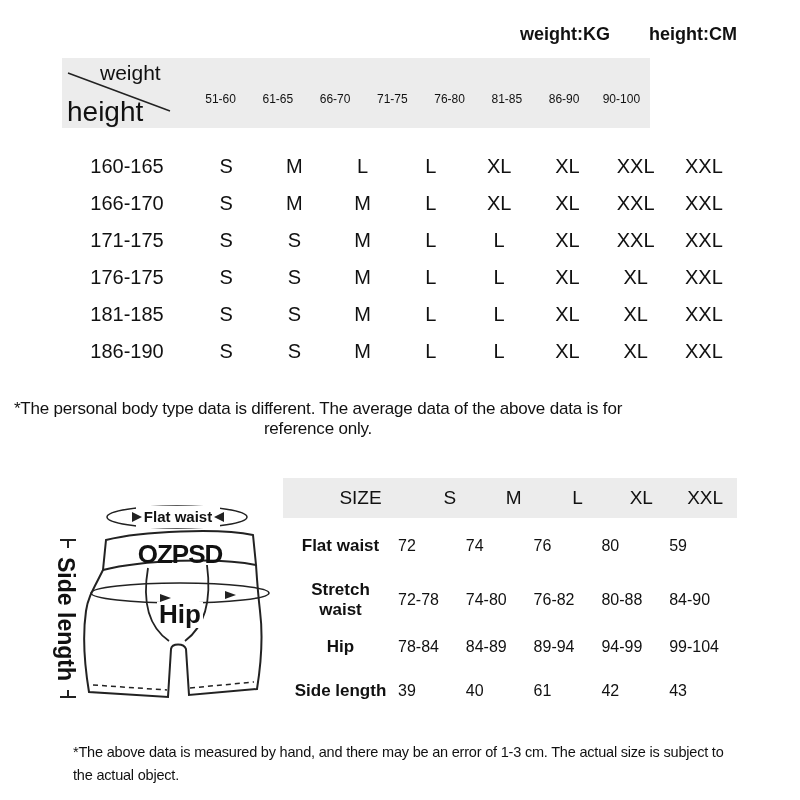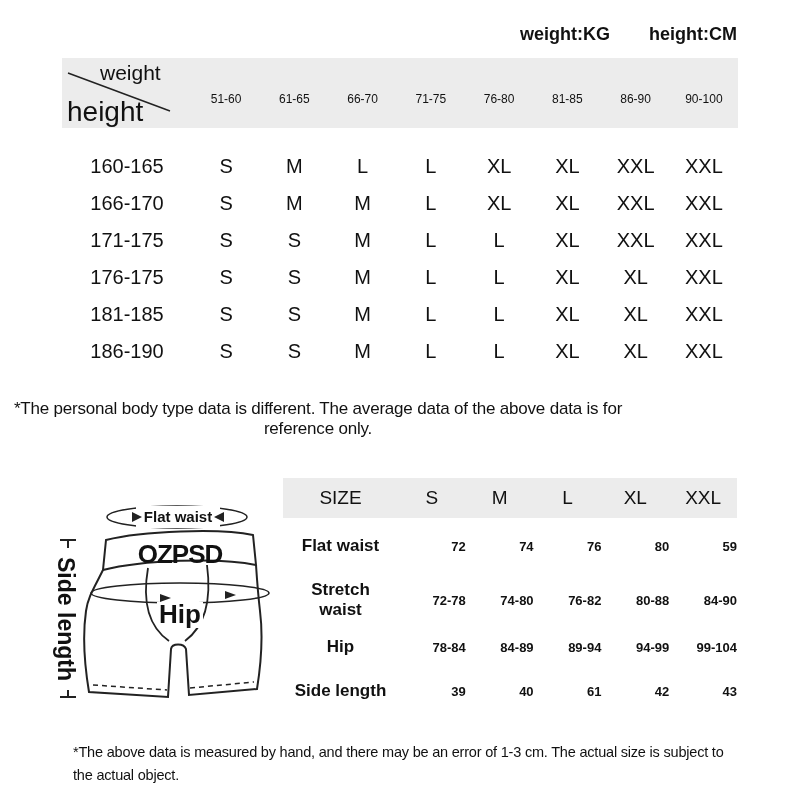--- a/index.html
+++ b/index.html
@@ -9,21 +9,21 @@
     overflow:hidden;
   }
   .abs{position:absolute;}
   .band{background:#ececec;}
 
   
   #units-note{top:24px;left:0;width:737px;text-align:right;font-size:18px;font-weight:bold;}
   #units-note .gap{margin-left:34px;}
 
   
-  #t1-head{left:62px;top:58px;width:676px;height:70px;display:flex;}
+  #t1-head{left:62px;top:58px;width:588px;height:70px;display:flex;}
   .t1-corner{width:130px;position:relative;overflow:visible;}
   .t1-corner svg{position:absolute;left:0;top:0;overflow:visible;}
   .corner-weight{position:absolute;left:38px;top:3px;font-size:21px;}
   .corner-height{position:absolute;left:5px;top:38px;font-size:28px;}
   .t1-col{flex:1;display:flex;align-items:center;justify-content:center;font-size:12px;margin-top:11px;}
 
   
   #t1-body{left:62px;top:148px;width:676px;}
   .t1-row{height:37px;display:flex;}
   .t1-label{width:130px;display:flex;align-items:center;justify-content:center;font-size:20px;}
@@ -32,31 +32,31 @@
   
   #note1{top:399px;left:0;width:636px;text-align:center;font-size:17px;letter-spacing:-0.2px;}
   #note2{left:73px;top:741px;width:720px;font-size:14.5px;letter-spacing:-0.2px;line-height:23px;white-space:nowrap;}
 
   
   #diagram{left:30px;top:492px;width:260px;height:235px;}
   #diagram text{fill:#111;}
 
   
   #t2-head{left:283px;top:478px;width:454px;height:40px;display:flex;font-size:19px;}
-  .t2-label-col{width:115px;display:flex;align-items:center;justify-content:center;}
+  .t2-label-col{width:115px;display:flex;align-items:center;justify-content:center;padding-left:20px;}
   .t2-col{flex:1;display:flex;align-items:center;justify-content:center;}
   #t2-body{left:283px;top:518px;width:454px;}
   .t2-row{display:flex;align-items:center;}
   .t2-row.r1{height:56px;}
   .t2-row.r2{height:52px;}
   .t2-row.r3{height:42px;}
   .t2-row.r4{height:46px;}
   .t2-rowlabel{width:115px;display:flex;align-items:center;justify-content:center;}
   .t2-rowlabel span{display:inline-block;width:102px;text-align:center;font-weight:bold;font-size:17px;line-height:1.15;}
-  .t2-cell{flex:1;text-align:right;font-size:13px;font-weight:bold;}
+  .t2-cell{flex:1;text-align:left;font-size:16px;}
 </style>
 </head>
 <body>
 
 <div>
 
   <div class="abs" id="units-note">
     <span>weight:KG</span>
     <span class="gap">height:CM</span>
   </div>

